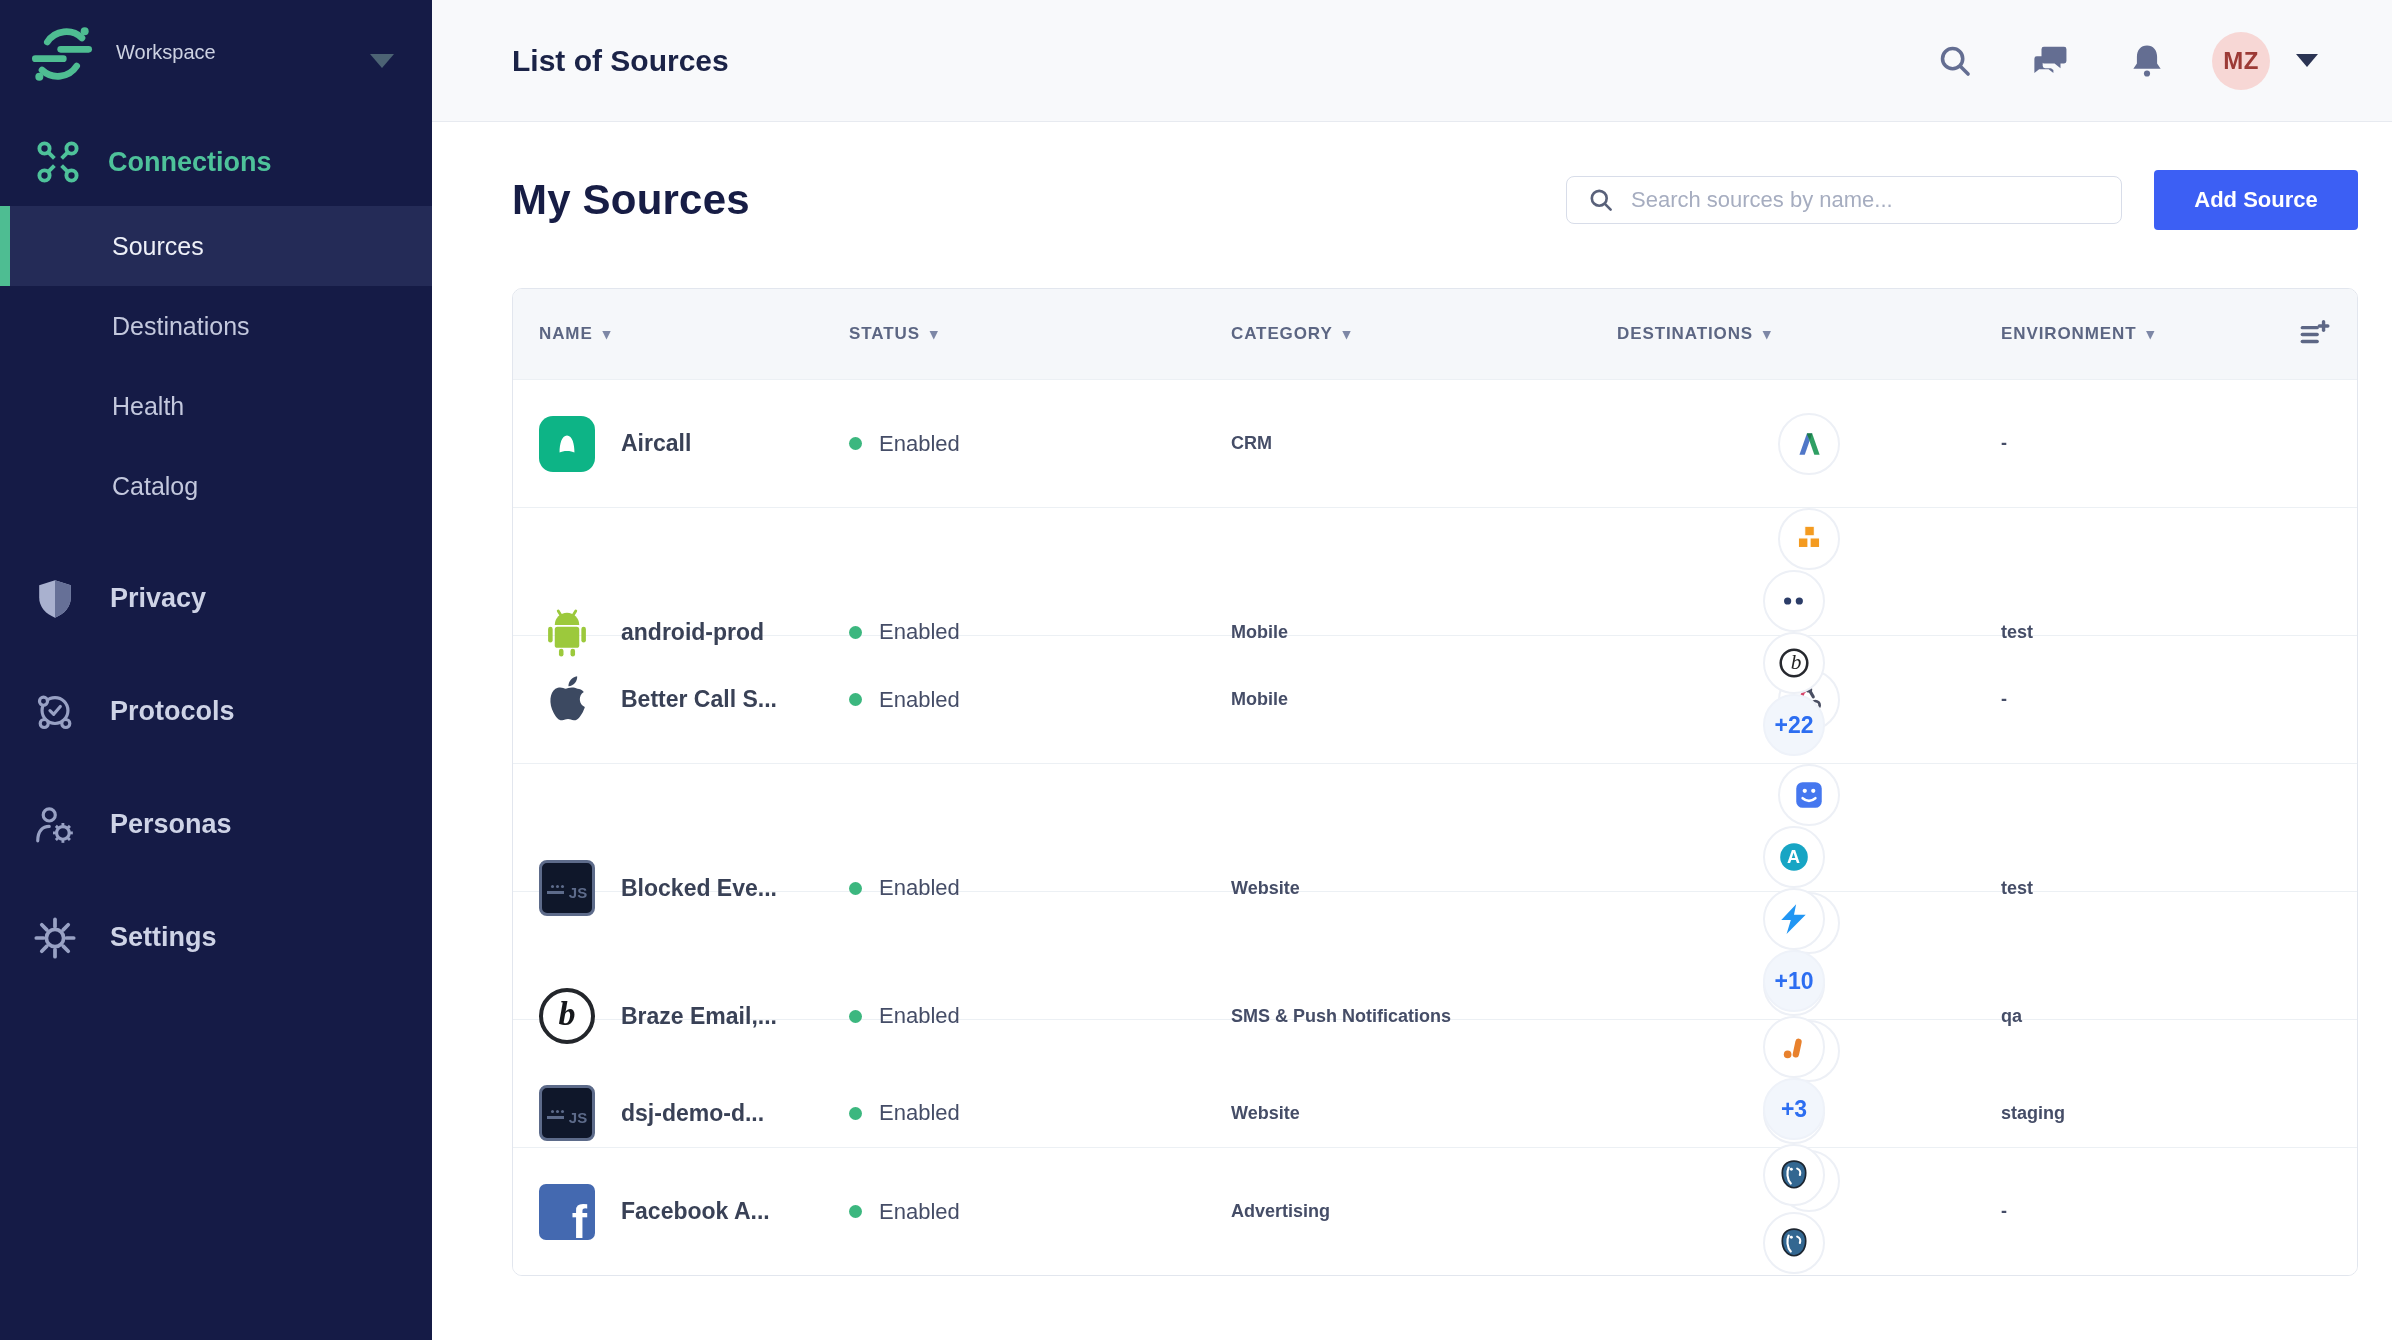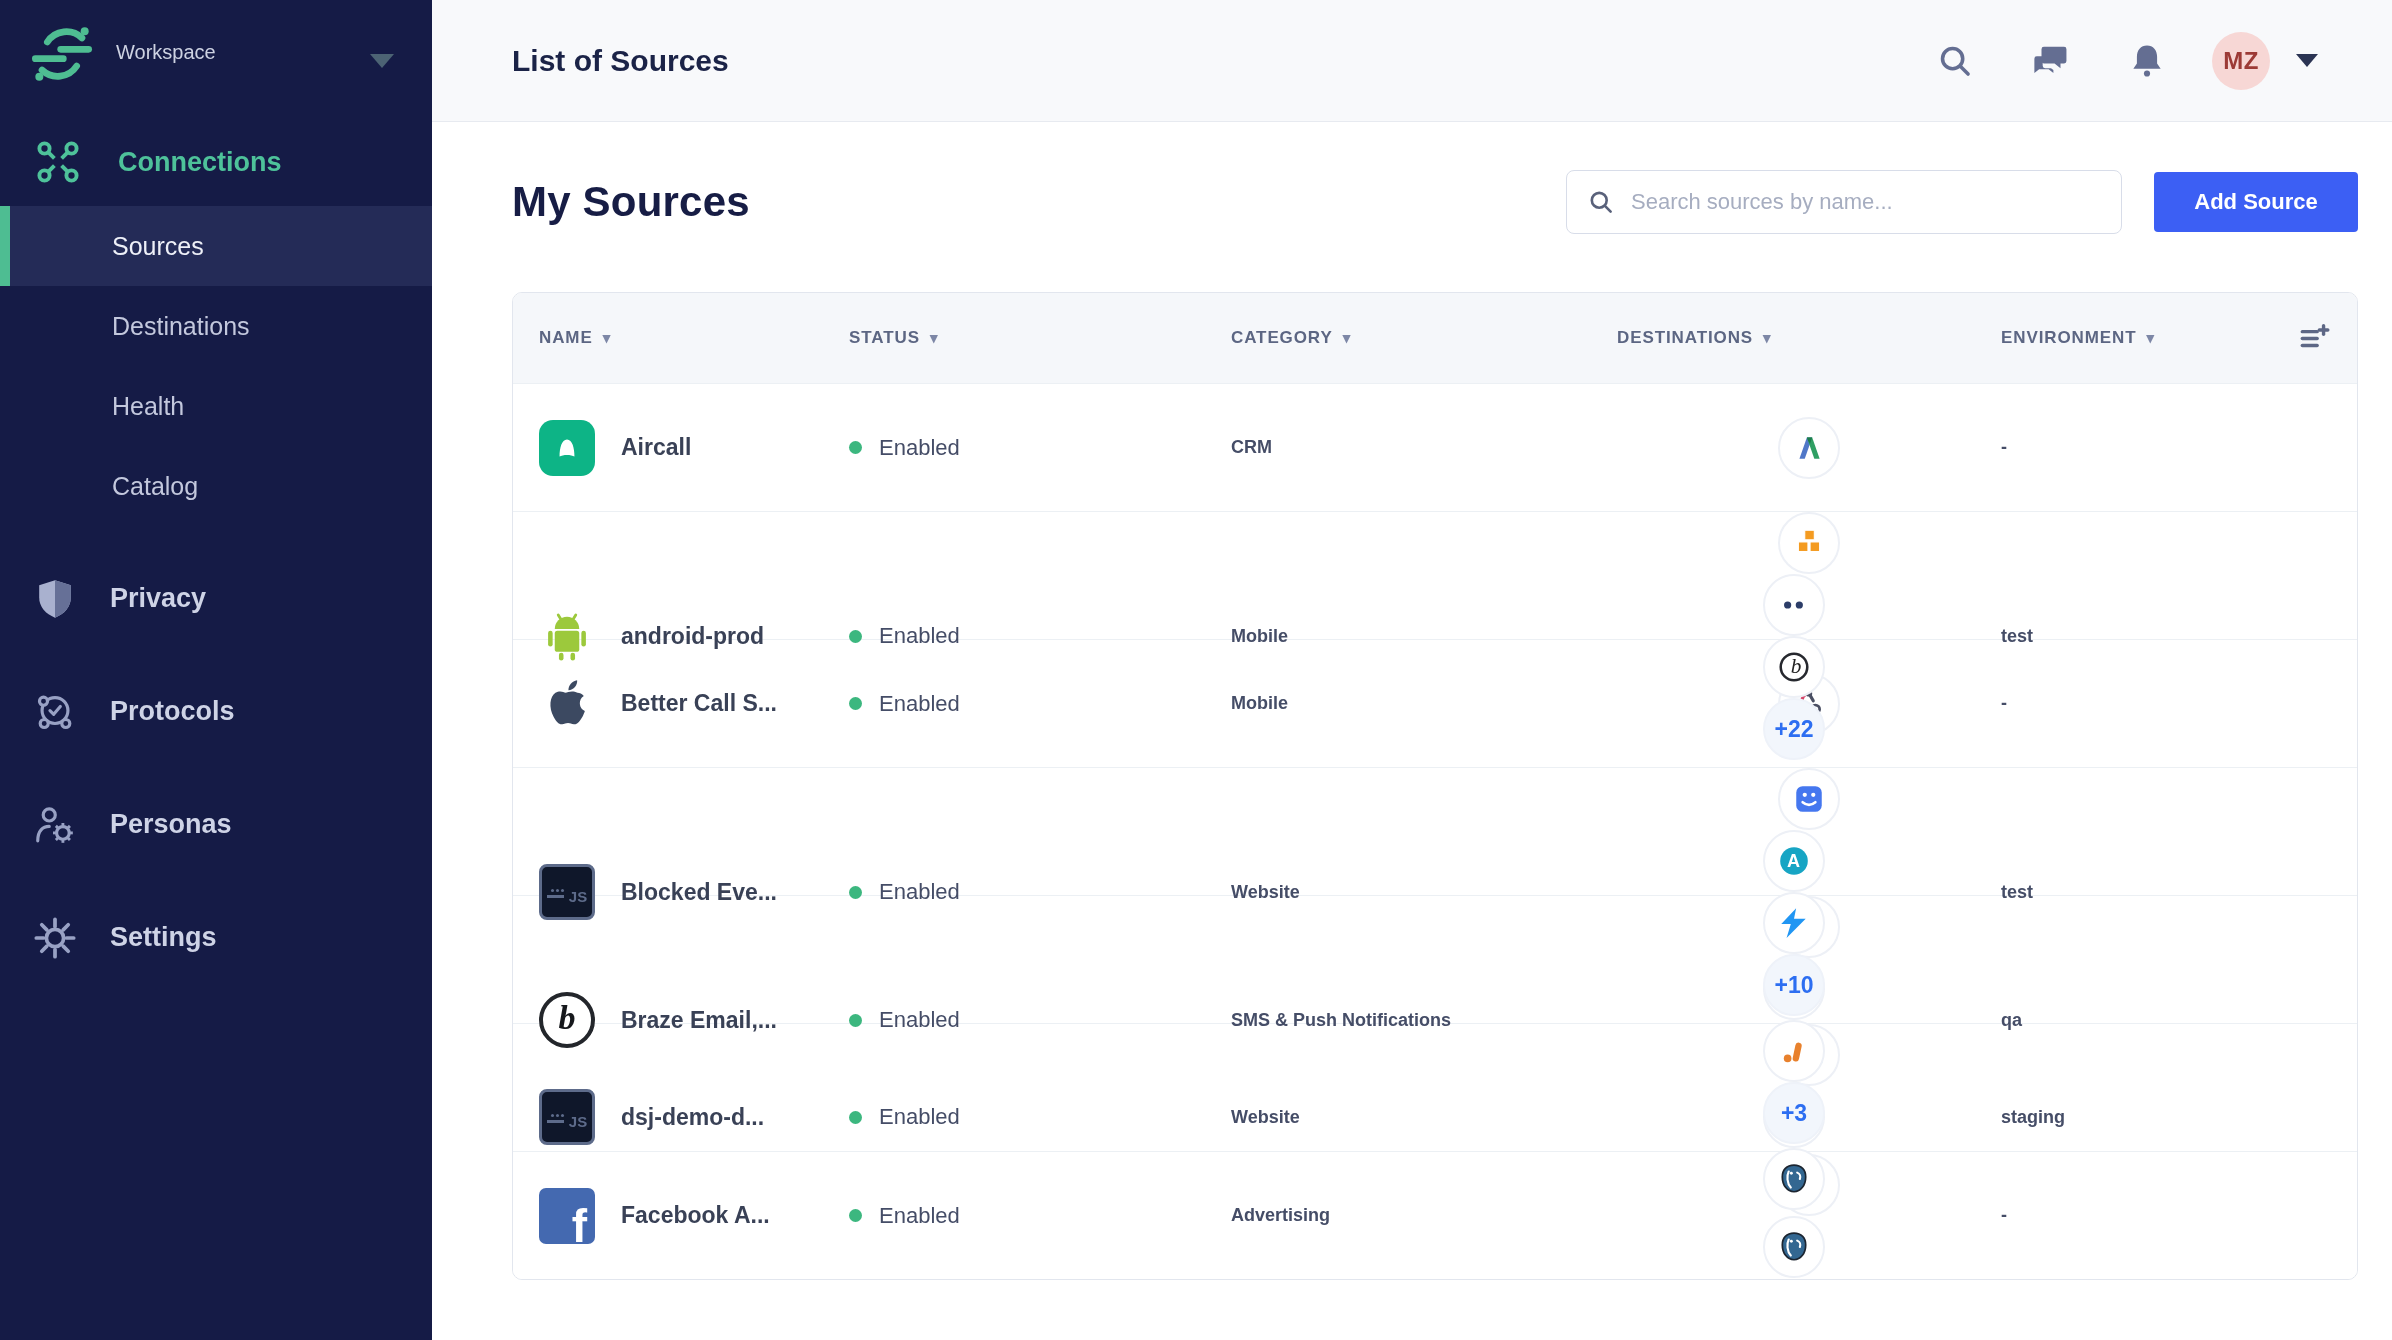--- a/index.html
+++ b/index.html
@@ -9,21 +9,21 @@
   
   .sidebar { width:432px; height:100%; background:#151b46; flex-shrink:0; display:flex; flex-direction:column; }
   .ws { display:flex; align-items:center; padding:22px 38px 18px 30px; gap:22px; }
   .ws-logo { width:64px; height:64px; flex-shrink:0; }
   .ws-text { flex:1; min-width:0; }
   .ws-label { font-size:20px; color:#cdd2e2; margin-bottom:4px; }
   .ws-name { font-size:28px; font-weight:700; color:#fff; letter-spacing:.2px; }
   .ws-chevron { width:0; height:0; border-left:12px solid transparent; border-right:12px solid transparent; border-top:14px solid #4c6374; margin-top:14px; }
 
   .nav { margin-top:14px; }
-  .nav-connections { height:88px; display:flex; align-items:center; padding-left:34px; gap:36px;
+  .nav-connections { height:88px; display:flex; align-items:center; padding-left:34px; gap:26px;
     font-size:27px; font-weight:700; color:#4ec29a; cursor:pointer; }
   .nav-connections svg { width:48px; height:48px; }
   .sub-item { height:80px; display:flex; align-items:center; padding-left:112px; font-size:25px;
     color:#c3c8dd; position:relative; cursor:pointer; }
   .sub-item.active { background:#242b57; color:#eef0f8; }
   .sub-item.active::before { content:""; position:absolute; left:0; top:0; bottom:0; width:10px; background:#4ebd92; }
   .top-item { height:113px; display:flex; align-items:center; padding-left:32px; gap:32px;
     font-size:27px; font-weight:600; color:#ced3e6; cursor:pointer; }
   .top-item svg { width:46px; height:46px; }
   .nav-gap { height:16px; }
@@ -36,21 +36,21 @@
   .topbar-actions { margin-left:auto; display:flex; align-items:center; }
   .tb-icon { width:38px; height:38px; margin-left:58px; cursor:pointer; }
   .avatar { width:58px; height:58px; border-radius:50%; background:#f7d7d5; color:#9c3a36; font-size:24px; font-weight:600;
     display:flex; align-items:center; justify-content:center; margin-left:46px; cursor:pointer; letter-spacing:.5px; }
   .av-chevron { width:0; height:0; border-left:11px solid transparent; border-right:11px solid transparent;
     border-top:13px solid #2b3453; margin-left:26px; cursor:pointer; }
 
   .content { flex:1; padding:48px 34px 0 80px; background:#fff; overflow:hidden; }
   .controls { display:flex; align-items:center; }
   .page-heading { font-size:42px; font-weight:700; color:#171d45; letter-spacing:.2px; }
-  .search-box { margin-left:auto; width:556px; height:64px; border:1px solid #d8dde9; border-radius:8px; background:#fff;
+  .search-box { margin-left:auto; width:556px; height:48px; border:1px solid #d8dde9; border-radius:8px; background:#fff;
     display:flex; align-items:center; padding:0 20px; gap:16px; }
   .search-box svg { width:28px; height:28px; flex-shrink:0; }
   .search-box input { border:none; outline:none; flex:1; font-size:22px; font-family:"Liberation Sans",sans-serif; color:#3a4258; background:transparent; }
   .search-box input::placeholder { color:#a6adc0; }
   .add-btn { margin-left:32px; width:204px; height:60px; background:#3c5ff4; border:none; border-radius:4px;
     color:#fff; font-size:22px; font-weight:600; font-family:"Liberation Sans",sans-serif; cursor:pointer; }
 
   
   .table { margin-top:58px; border:1px solid #e2e6ee; border-radius:10px; overflow:hidden; background:#fff; }
   .thead, .trow { display:grid; grid-template-columns:310px 382px 386px 384px 284px 1fr; align-items:center; padding:0 26px; }

